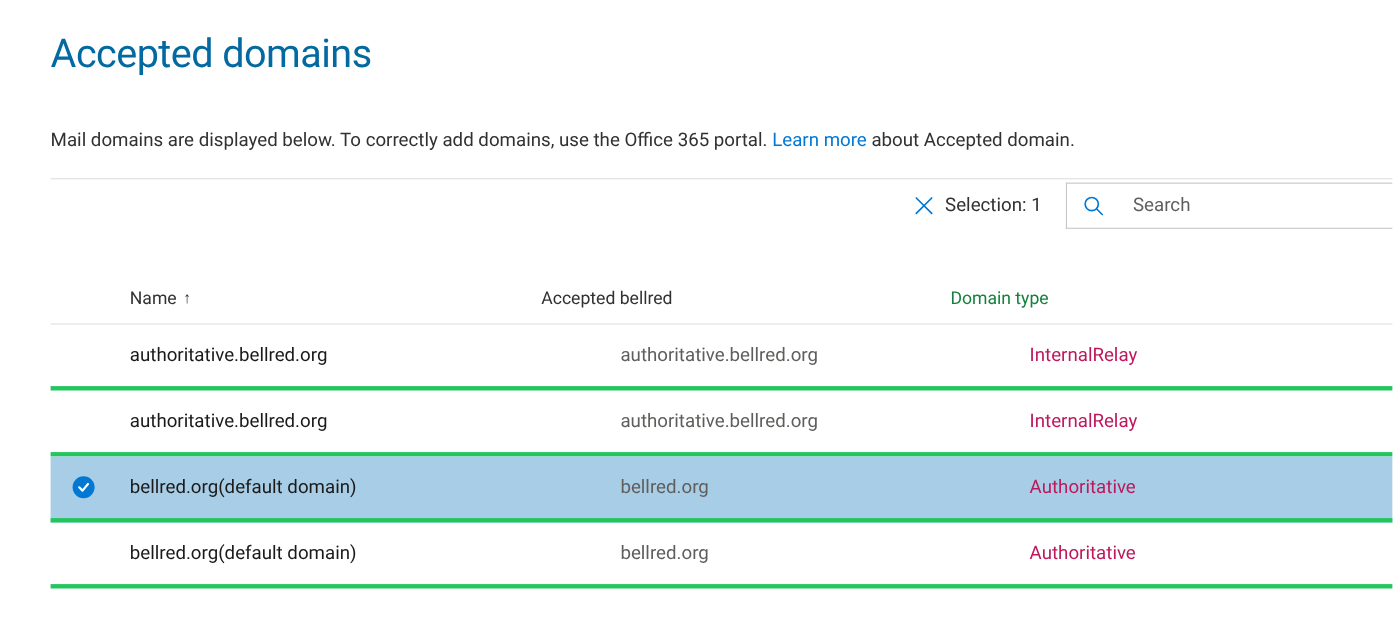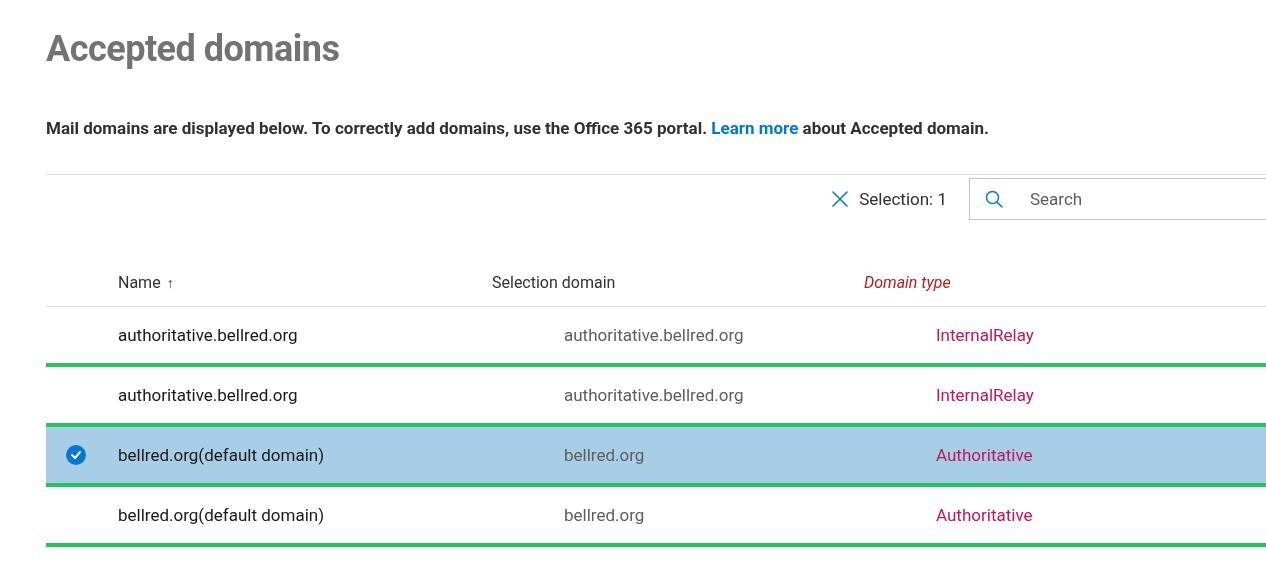--- a/index.html
+++ b/index.html
@@ -9,30 +9,30 @@
     color: #323130;
     width: 1266px;
     height: 568px;
     overflow: hidden;
   }
   .page {
     padding: 28px 0 0 46px;
   }
   .page-title {
     font-size: 36px;
-    font-weight: 700;
+    font-weight: 400;
     letter-spacing: -0.5px;
     margin-bottom: 48px;
-    color: #737373;
+    color: #0369a1;
   }
   .description {
     font-size: 17px;
-    font-weight: 700;
-    color: #323130;
-    margin-bottom: 36px;
+    font-weight: 400;
+    color: #323130;
+    margin-bottom: 24px;
   }
   .description a {
     color: #0078d4;
     text-decoration: none;
   }
   .toolbar-wrap {
     border-top: 1px solid #e1dfdd;
   }
   .toolbar {
     display: flex;
@@ -102,21 +102,21 @@
     padding-left: 20px;
   }
   .col-name {
     width: 446px;
     padding-left: 0;
   }
   .thead .col-name { padding-left: 72px; }
   .col-domain { width: 372px; color: #605e5c; }
   .thead .col-domain { color: #323130; }
   .col-type { flex: 1; color: #be185d; }
-  .thead .col-type { color: #b91c1c; font-style: italic; }
+  .thead .col-type { color: #15803d; }
   .trow .col-name {
     font-weight: 400;
     color: #1b1a19;
   }
   .sort-arrow {
     margin-left: 6px;
     font-size: 14px;
   }
   .check-circle {
     width: 20px;
@@ -164,21 +164,21 @@
 
   <div class="table">
     <div class="thead">
       <div class="col-name">
         <span class="th-label">
           <span>Name</span>
           <span class="sort-arrow">↑</span>
         </span>
       </div>
       <div class="col-domain">
-        <span class="th-label">Selection domain</span>
+        <span class="th-label">Accepted bellred</span>
       </div>
       <div class="col-type">
         <span class="th-label">Domain type</span>
       </div>
     </div>
     <div id="tbody">
         <div class="trow">
           <div class="col-check"></div>
           <div class="col-name">authoritative.bellred.org</div>
           <div class="col-domain">authoritative.bellred.org</div>

